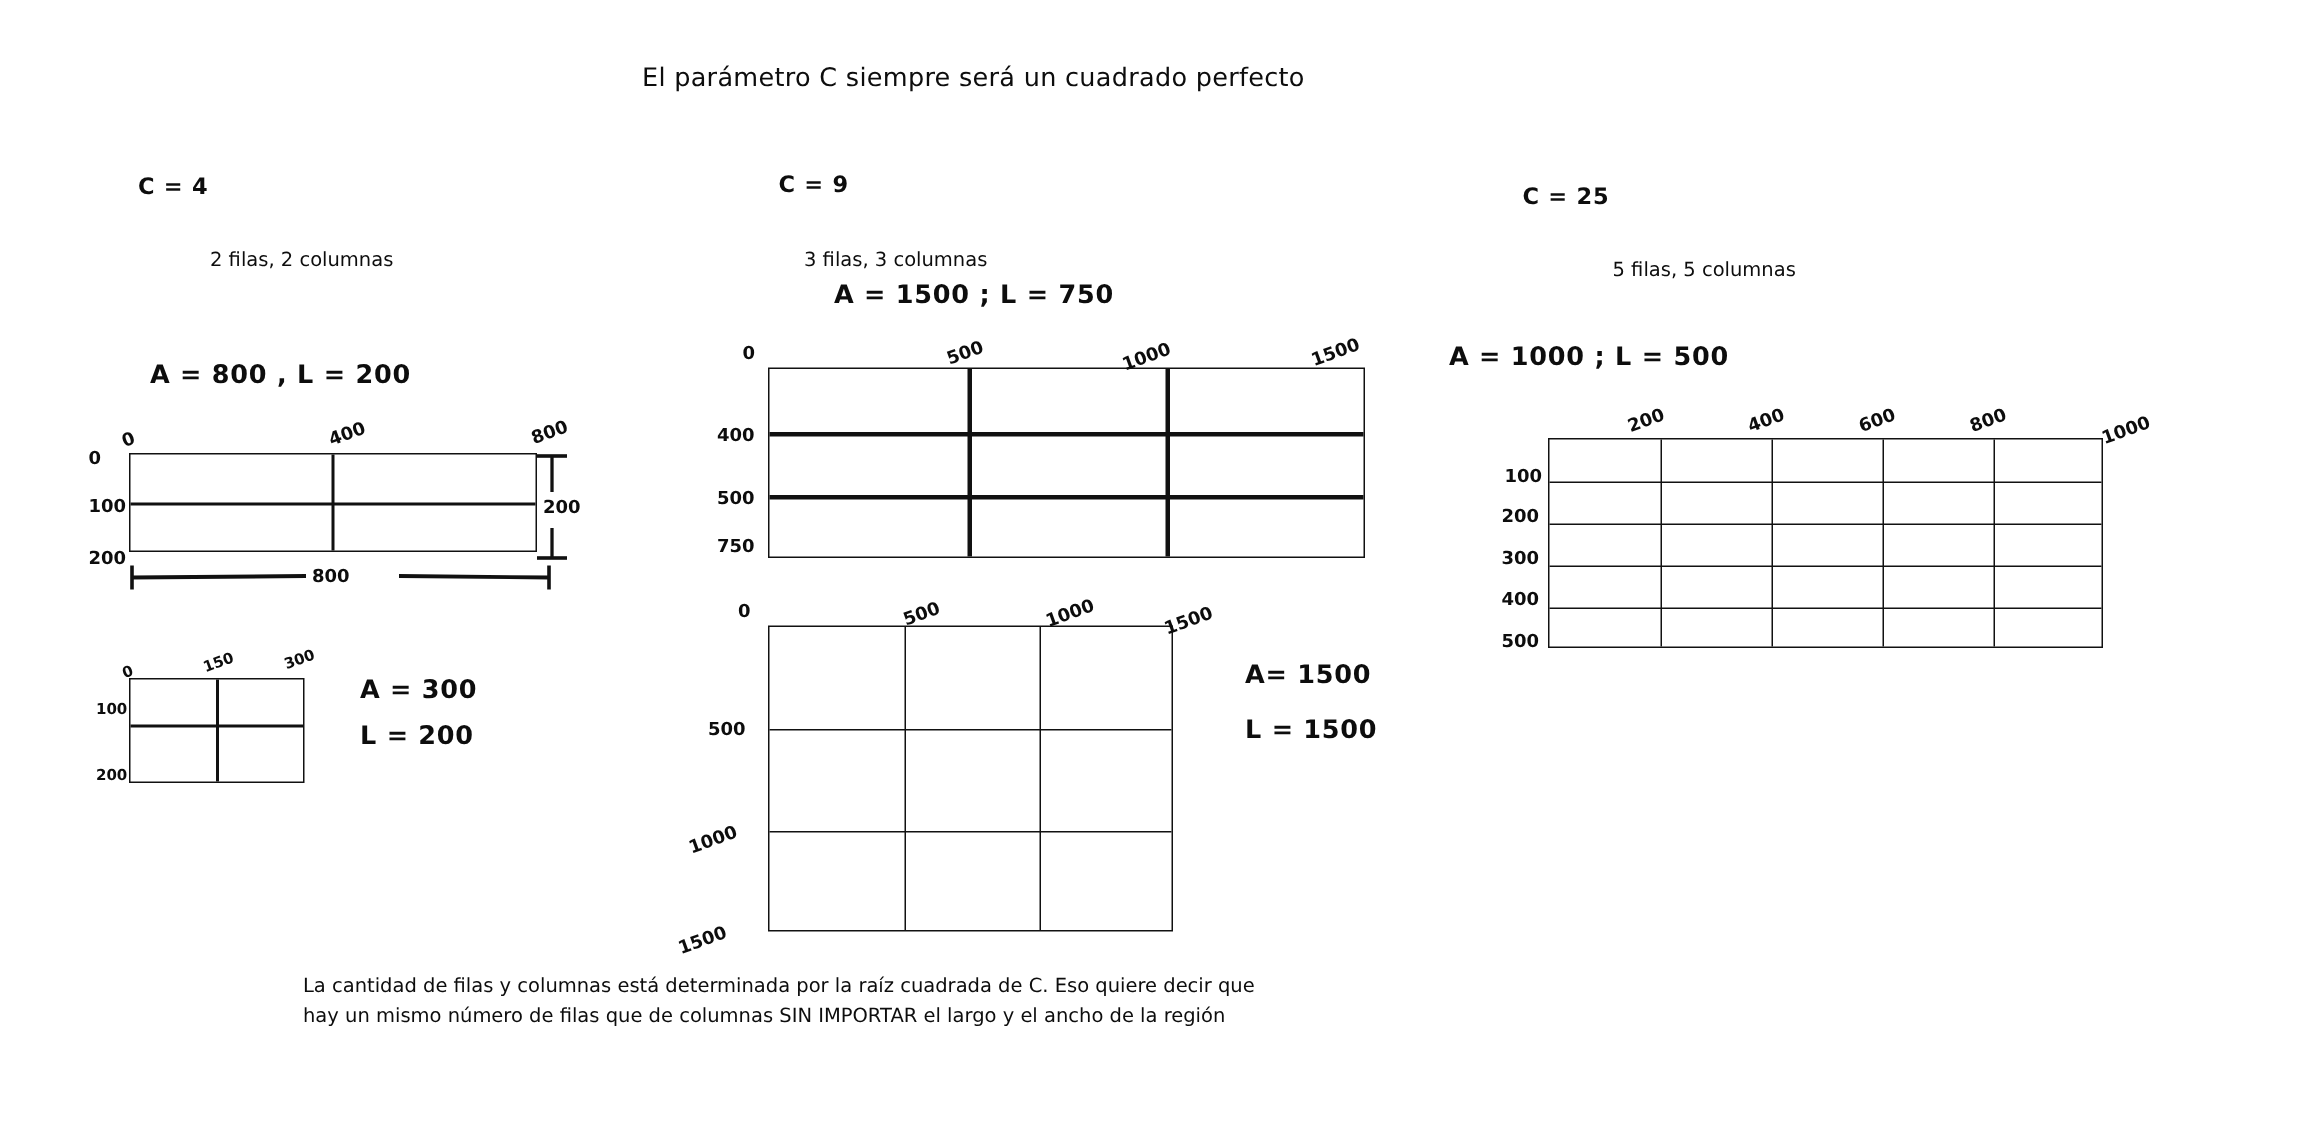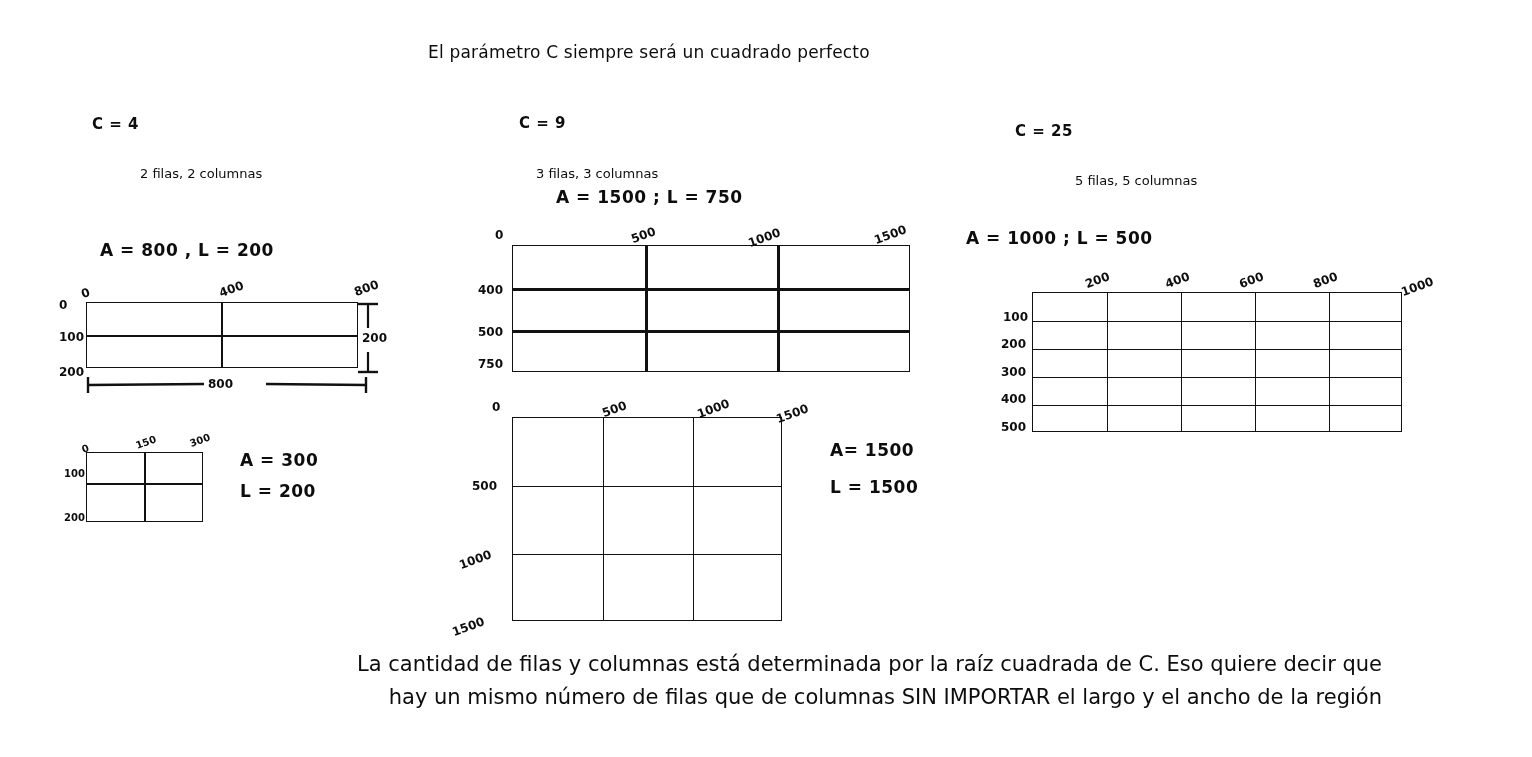--- a/index.html
+++ b/index.html
@@ -44,24 +44,23 @@
   }
   .tick-sm {
     font-size: 10px;
     font-weight: 700;
   }
   .tick-rot {
     transform: rotate(-20deg);
     transform-origin: left bottom;
   }
   .footer {
-    font-size: 21px;
+    font-size: 13px;
     line-height: 1.55;
     white-space: pre-line;
-    text-align: right;
   }
   .grid {
     position: absolute;
     box-sizing: border-box;
     border: 1.6px solid #111;
   }
   .gline-v, .gline-h {
     position: absolute;
     background: #111;
   }

